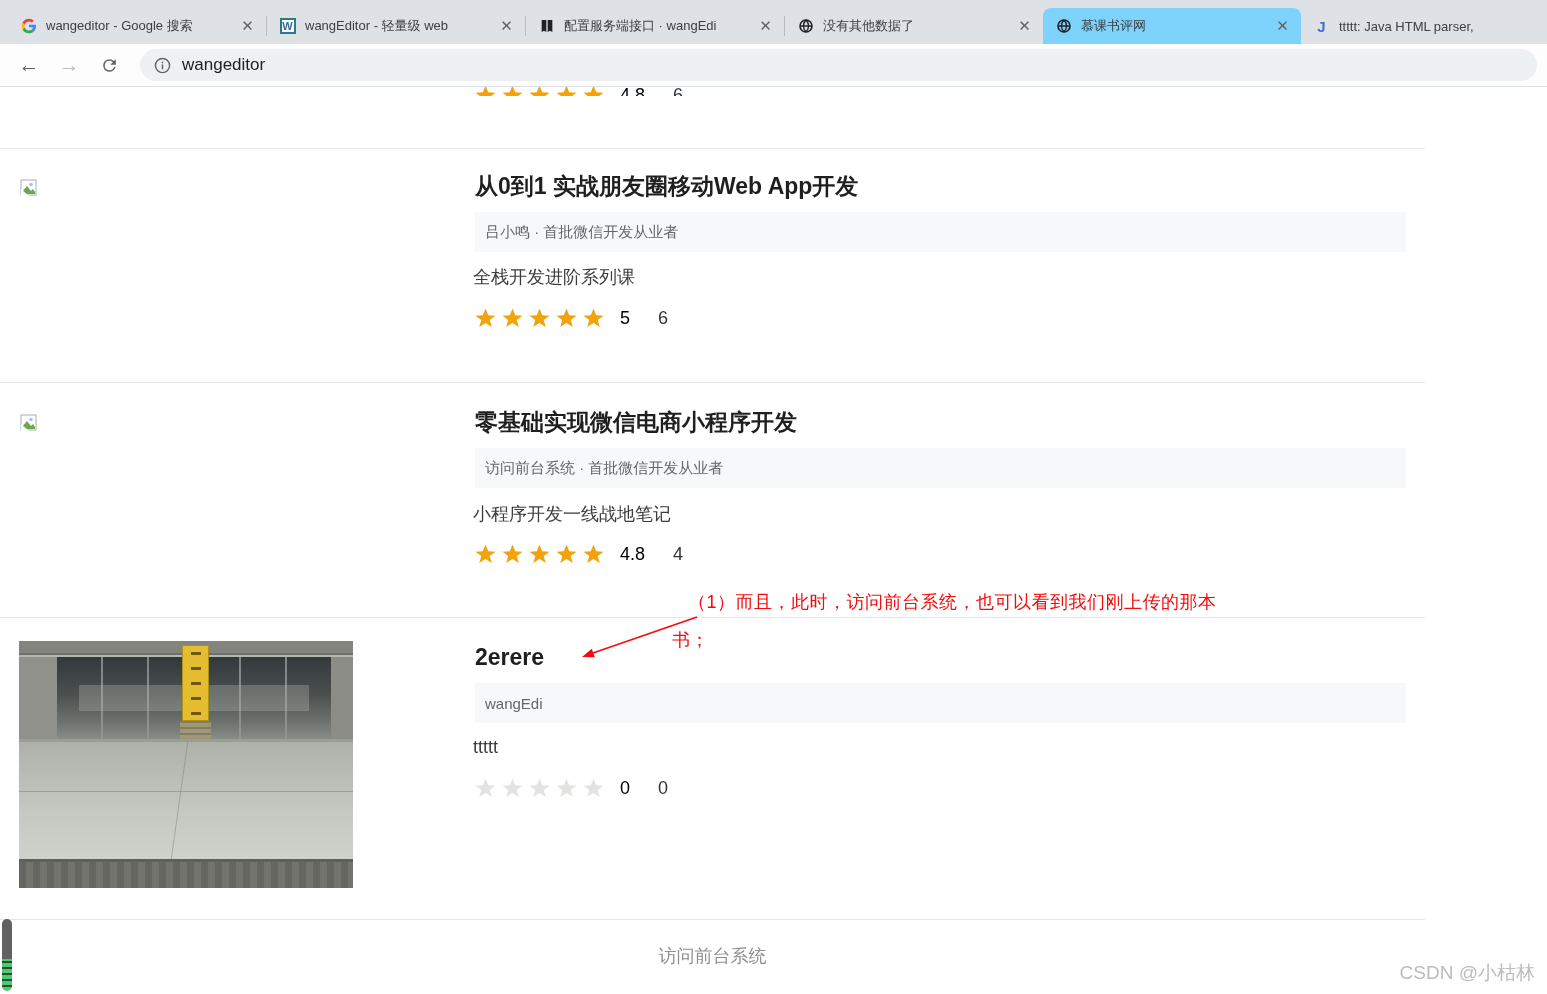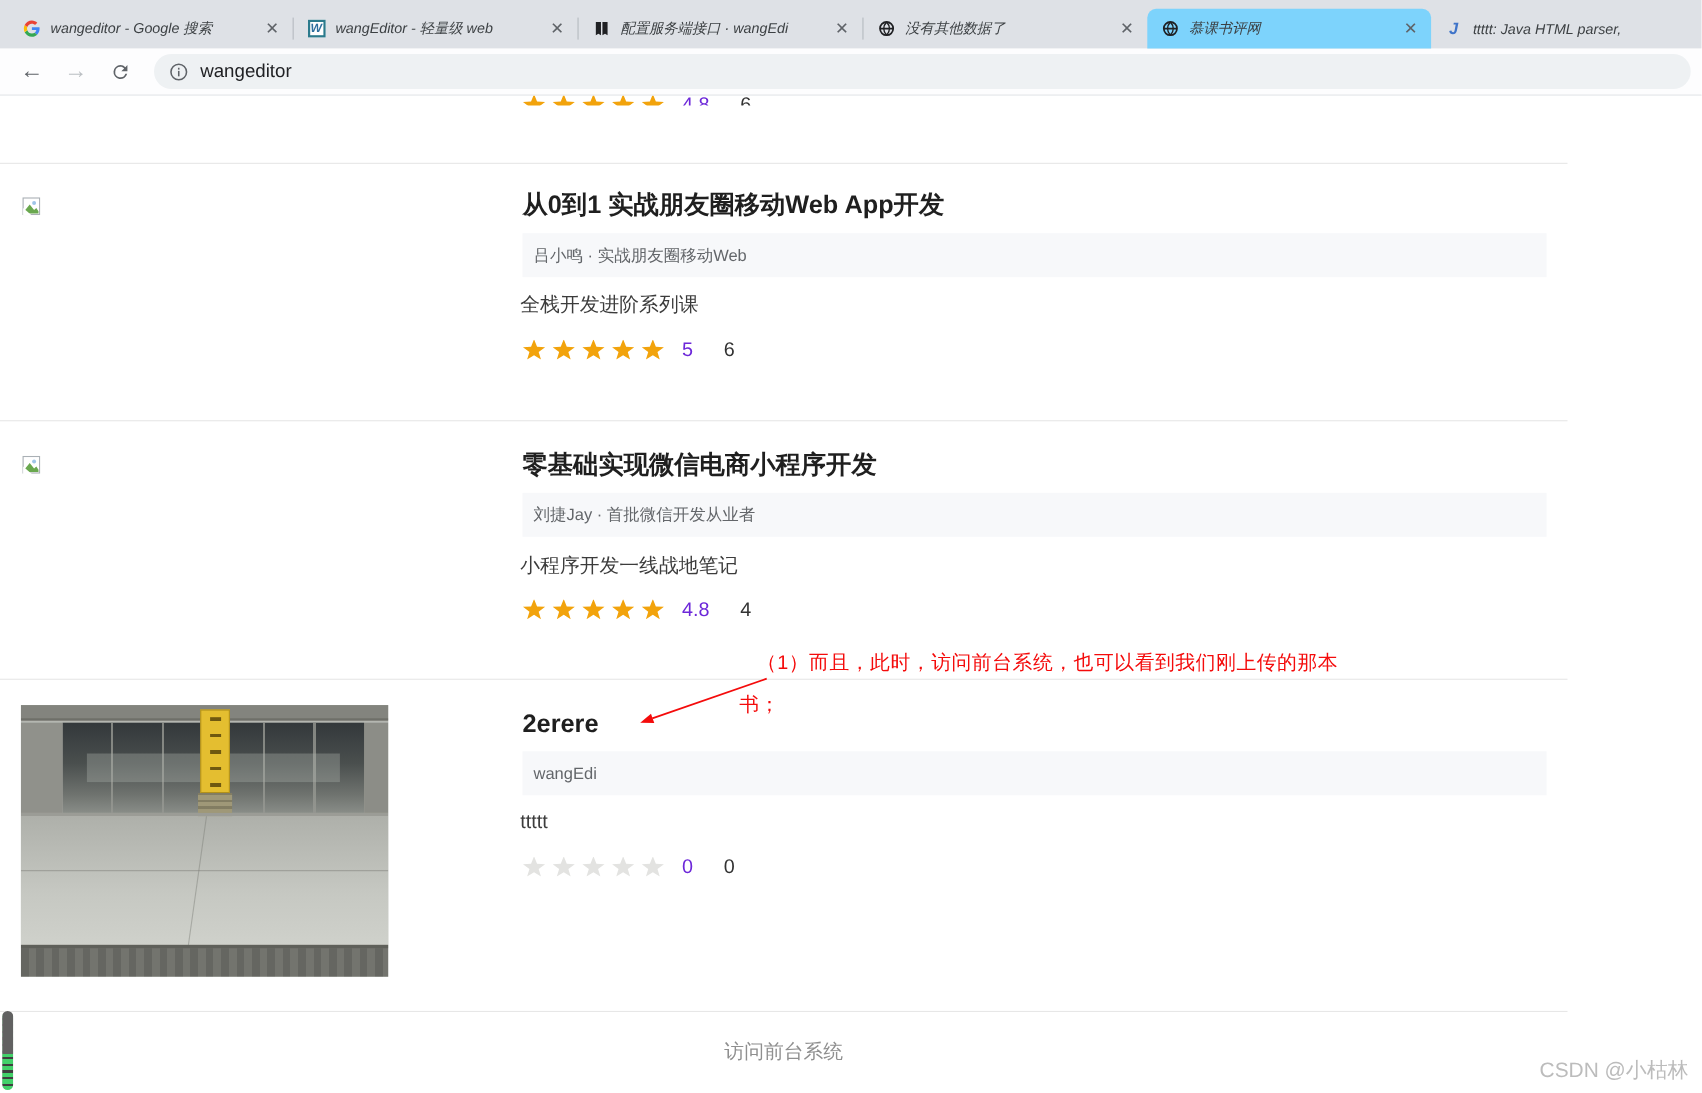--- a/index.html
+++ b/index.html
@@ -1,21 +1,21 @@
 <!DOCTYPE html>
 <html><head>
 <meta charset="utf-8">
 <style>
   * { margin:0; padding:0; box-sizing:border-box; }
   html,body { width:1547px; height:994px; overflow:hidden; }
   body { font-family:"Liberation Sans","DejaVu Sans",sans-serif; background:#fff; }
   .browser { position:relative; width:1547px; height:994px; background:#fff; }
 
   
-  .tabstrip { position:relative; height:44px; background:#dee1e6; display:flex; align-items:flex-end; padding-left:8px;font-style:italic; }
+  .tabstrip { position:relative; height:44px; background:#dee1e6; display:flex; align-items:flex-end; padding-left:8px; }
   .tab { position:relative; height:36px; width:258px; display:flex; align-items:center; padding:0 10px 0 12px; color:#3c4043; font-size:13px; cursor:pointer; border-radius:8px 8px 0 0; }
   .tab.active { background:#7dd3fc; }
   .tab:last-child { width:232px; overflow:hidden; }
   .tab .favicon { width:17px; height:17px; flex:0 0 17px; margin-right:9px; display:flex; align-items:center; justify-content:center; }
   .tab .label { flex:1; white-space:nowrap; overflow:hidden; }
   .tab .close { width:17px; height:17px; flex:0 0 17px; display:flex; align-items:center; justify-content:center; color:#5f6368; font-size:15px; border-radius:50%; }
   .tabsep { width:1px; height:20px; background:#9aa0a6; margin-bottom:8px; opacity:.6; }
   .wicon { width:16px; height:16px; border:2px solid #2b7a8c; background:#fff; color:#2f6f9e; font-weight:bold; font-size:11px; display:flex; align-items:center; justify-content:center; }
   .jicon { color:#3f74c9; font-weight:bold; font-size:15px; }
 
@@ -29,21 +29,21 @@
 
   
   .page { position:relative; width:1547px; height:907px; background:#fff; overflow:hidden; }
   .divider { position:absolute; left:0; width:1425px; height:1px; background:#e7e7e7; }
   .clip-row { position:absolute; left:475px; top:-2px; height:11px; width:320px; overflow:hidden; }
   .rating { display:flex; align-items:center; }
   .star { width:21px; height:20px; margin-right:6px; display:inline-block;
           clip-path:polygon(50% 0%,63% 34%,98% 36%,70% 58%,80% 92%,50% 72%,20% 92%,30% 58%,2% 36%,37% 34%); }
   .star.gold { background:#f2a30c; }
   .star.empty { background:#e3e3e1; }
-  .score { font-size:18px; color:#6d28d9; margin-left:10px; }
+  .score { font-size:18px; color:#000000; margin-left:10px; }
   .count { font-size:18px; color:#333; margin-left:28px; }
   .book-title { position:absolute; left:475px; font-size:23px; font-weight:600; color:#1f1f1f; cursor:pointer; }
   .author-bar { position:absolute; left:475px; width:931px; height:40px; background:#f7f8fa; display:flex; align-items:center; padding-left:10px; font-size:15px; color:#63666a; }
   .desc { position:absolute; left:473px; font-size:18px; color:#3c3c3c; }
   .rating-row { position:absolute; left:475px; }
   .broken-img { position:absolute; left:20px; width:17px; height:17px; cursor:pointer; }
 
   
   .anno { position:absolute; color:#f40b0b; font-size:18px; font-weight:500; letter-spacing:.5px; white-space:nowrap; }
   .anno-arrow { position:absolute; left:570px; top:520px; width:140px; height:60px; }
@@ -181,21 +181,21 @@
     <div class="divider" style="top:61px"></div>
 
     <svg class="broken-img" style="top:92px" viewBox="0 0 17 17">
         <rect x="1" y="1" width="15" height="15" fill="#fff" stroke="#aab0b5"></rect>
         <path d="M2 13l5-6 4 5 2-2 2 3v2H2z" fill="#6aa84f"></path>
         <circle cx="11" cy="5.5" r="1.8" fill="#9fc5e8"></circle>
         <path d="M1 10l8 7H1z" fill="#fff"></path>
       </svg>
     <div class="book-title" style="top:84px">从0到1 实战朋友圈移动Web App开发</div>
     <div class="author-bar" style="top:125px">
-        <span>吕小鸣 · 实战朋友圈移动Web</span>
+        <span>吕小鸣 · 首批微信开发从业者</span>
       </div>
     <div class="desc" style="top:178px">全栈开发进阶系列课</div>
     <div class="rating-row rating" style="top:221px">
       <span class="rating">
           <span class="star gold"></span>
           <span class="star gold"></span>
           <span class="star gold"></span>
           <span class="star gold"></span>
           <span class="star gold"></span>
         </span>
@@ -206,21 +206,21 @@
     <div class="divider" style="top:295px"></div>
 
     <svg class="broken-img" style="top:327px" viewBox="0 0 17 17">
         <rect x="1" y="1" width="15" height="15" fill="#fff" stroke="#aab0b5"></rect>
         <path d="M2 13l5-6 4 5 2-2 2 3v2H2z" fill="#6aa84f"></path>
         <circle cx="11" cy="5.5" r="1.8" fill="#9fc5e8"></circle>
         <path d="M1 10l8 7H1z" fill="#fff"></path>
       </svg>
     <div class="book-title" style="top:320px">零基础实现微信电商小程序开发</div>
     <div class="author-bar" style="top:361px">
-        <span>刘捷Jay · 首批微信开发从业者</span>
+        <span>访问前台系统 · 首批微信开发从业者</span>
       </div>
     <div class="desc" style="top:415px">小程序开发一线战地笔记</div>
     <div class="rating-row rating" style="top:457px">
       <span class="rating">
           <span class="star gold"></span>
           <span class="star gold"></span>
           <span class="star gold"></span>
           <span class="star gold"></span>
           <span class="star gold"></span>
         </span>

